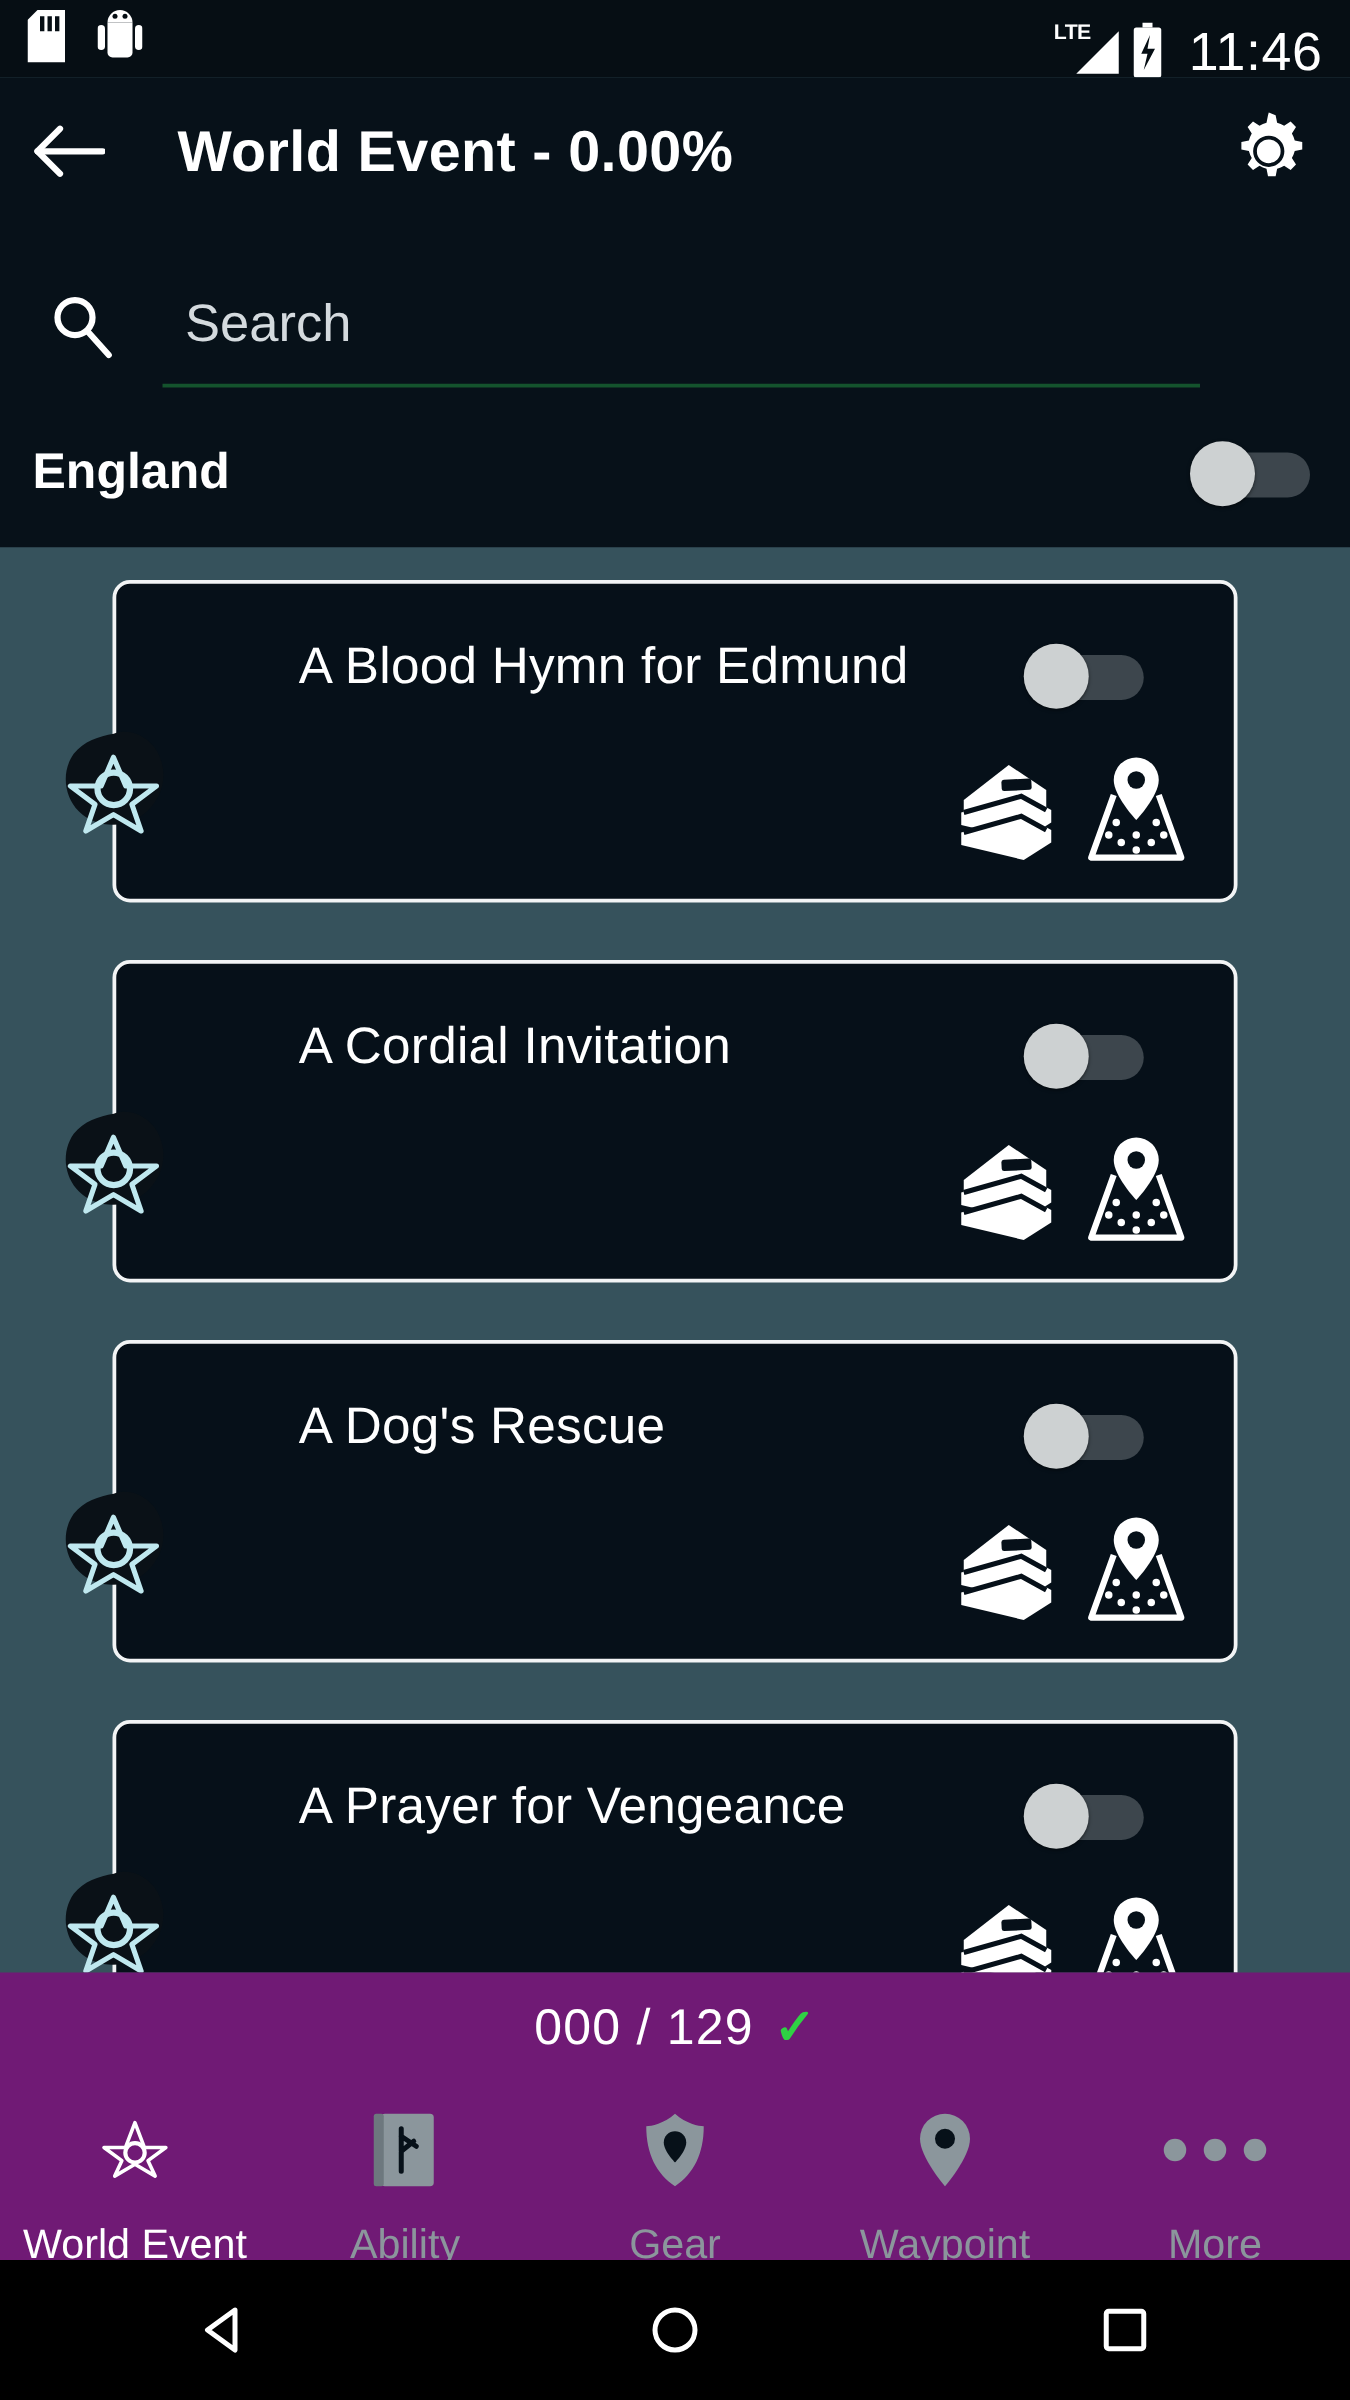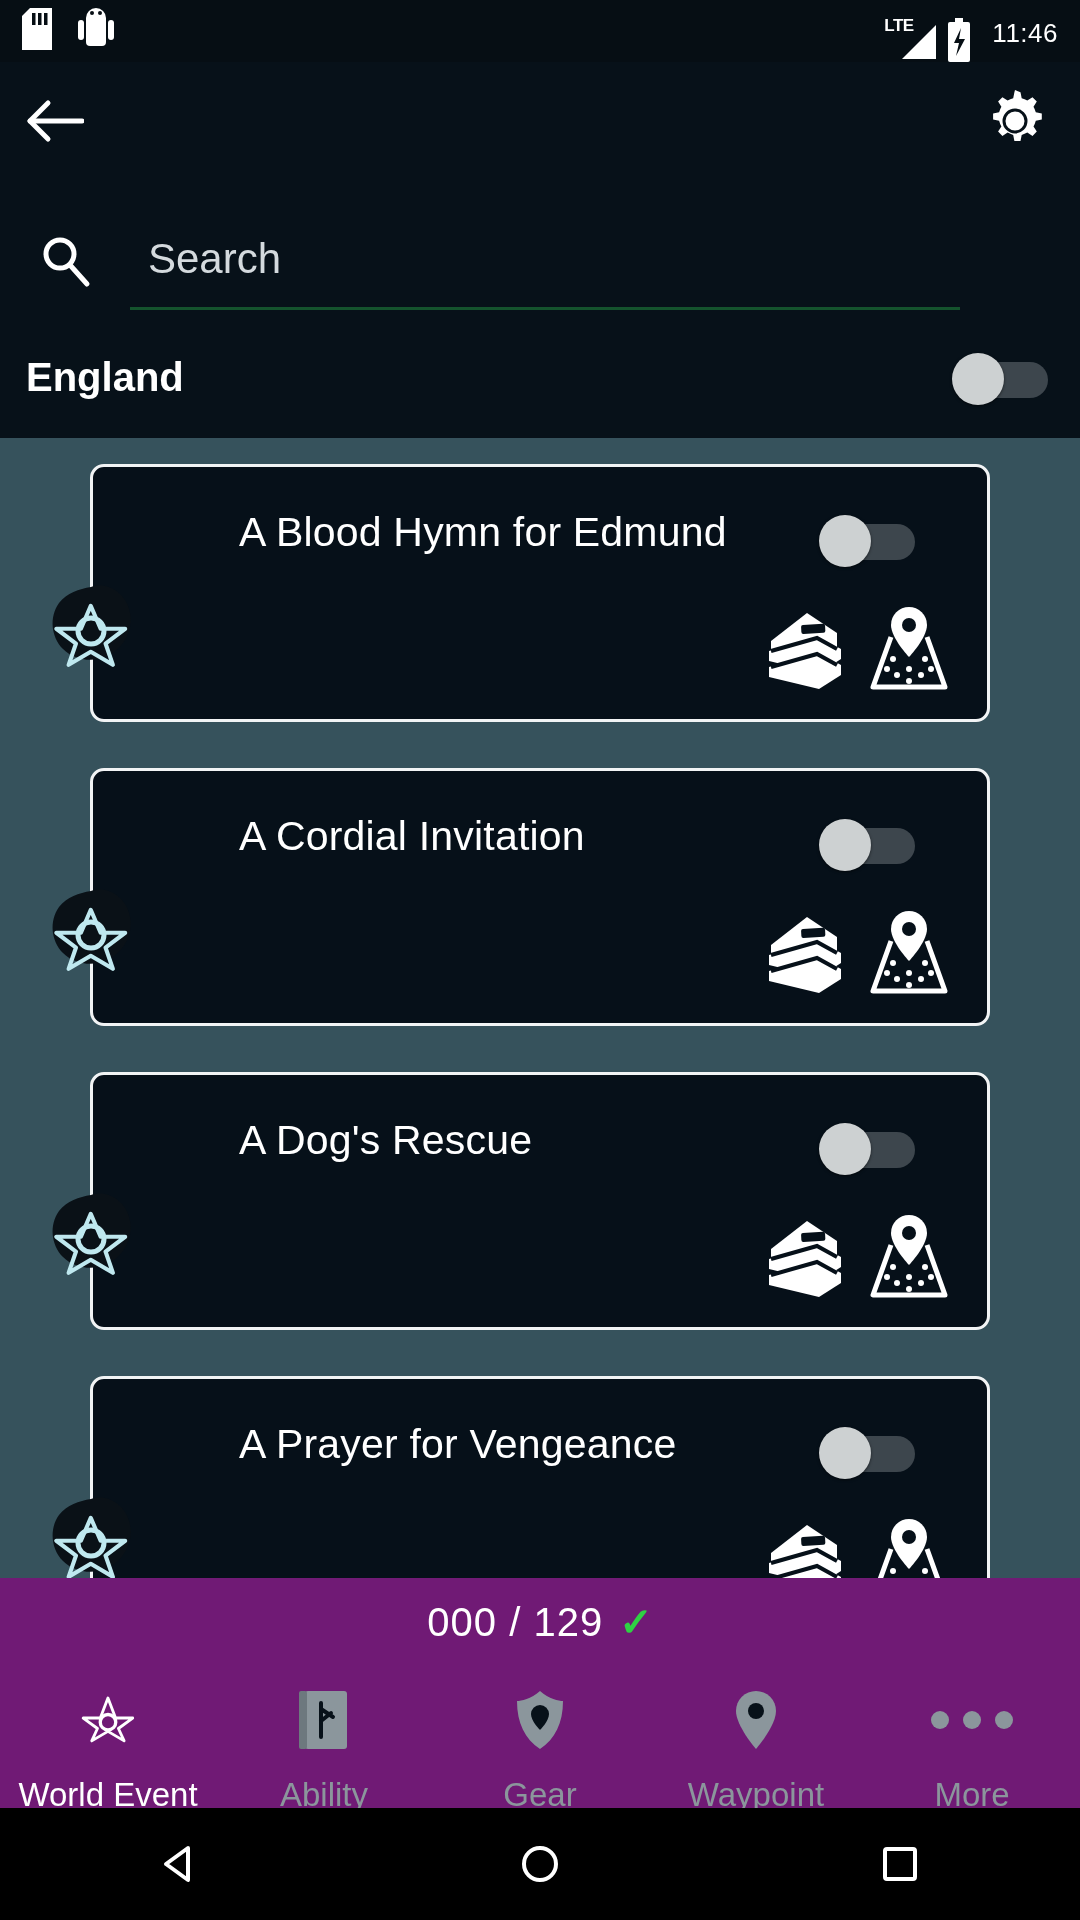--- a/index.html
+++ b/index.html
@@ -31,21 +31,21 @@
     background: #060e14;
     display: flex;
     align-items: center;
     box-sizing: border-box;
     padding: 0 22px 0 22px;
   }
   .sb-left { display: flex; align-items: center; gap: 26px; }
   .sb-right { margin-left: auto; display: flex; align-items: flex-start; gap: 10px; margin-top: 22px; }
   .sb-clock {
     color: #ffffff;
-    font-size: 26px;
+    font-size: 43px;
     letter-spacing: 0.5px;
     margin-left: 10px;
     font-weight: 400;
   }
   .lte-wrap { position: relative; width: 52px; height: 44px; }
   .lte-text {
     position: absolute; top: -2px; left: 0;
     font-size: 17px; color: #fff; font-weight: 700; letter-spacing: -0.5px;
   }
   .sig-tri {
@@ -316,20 +316,21 @@
     </div>
   </div>
 
   <div class="appbar">
     <div class="back-btn">
       <svg width="58" height="48" viewBox="0 0 58 48">
         <path d="M22 6 L4 24 L22 42" fill="none" stroke="#ffffff" stroke-width="5" stroke-linecap="round" stroke-linejoin="round"></path>
         <path d="M4 24 H56" fill="none" stroke="#ffffff" stroke-width="5" stroke-linecap="round"></path>
       </svg>
     </div>
+    <div class="appbar-title">World Event - 0.00%</div>
     <div class="gear-btn">
       <svg width="66" height="66" viewBox="0 0 66 66">
         <g fill="#ffffff">
           <path d="M33 2 l5.5 2.2 1.2 6.0 a23 23 0 0 1 5.6 2.3 l5.2-3.3 4.3 4.3 -3.3 5.2 a23 23 0 0 1 2.3 5.6 l6.0 1.2 0 6.1 -6.0 1.2 a23 23 0 0 1 -2.3 5.6 l3.3 5.2 -4.3 4.3 -5.2-3.3 a23 23 0 0 1 -5.6 2.3 l-1.2 6.0 -6.1 0 -1.2-6.0 a23 23 0 0 1 -5.6-2.3 l-5.2 3.3 -4.3-4.3 3.3-5.2 a23 23 0 0 1 -2.3-5.6 l-6.0-1.2 0-6.1 6.0-1.2 a23 23 0 0 1 2.3-5.6 l-3.3-5.2 4.3-4.3 5.2 3.3 a23 23 0 0 1 5.6-2.3 l1.2-6.0 Z"></path>
         </g>
         <circle cx="33" cy="33" r="11" fill="none" stroke="#071119" stroke-width="3"></circle>
       </svg>
     </div>
   </div>
 

